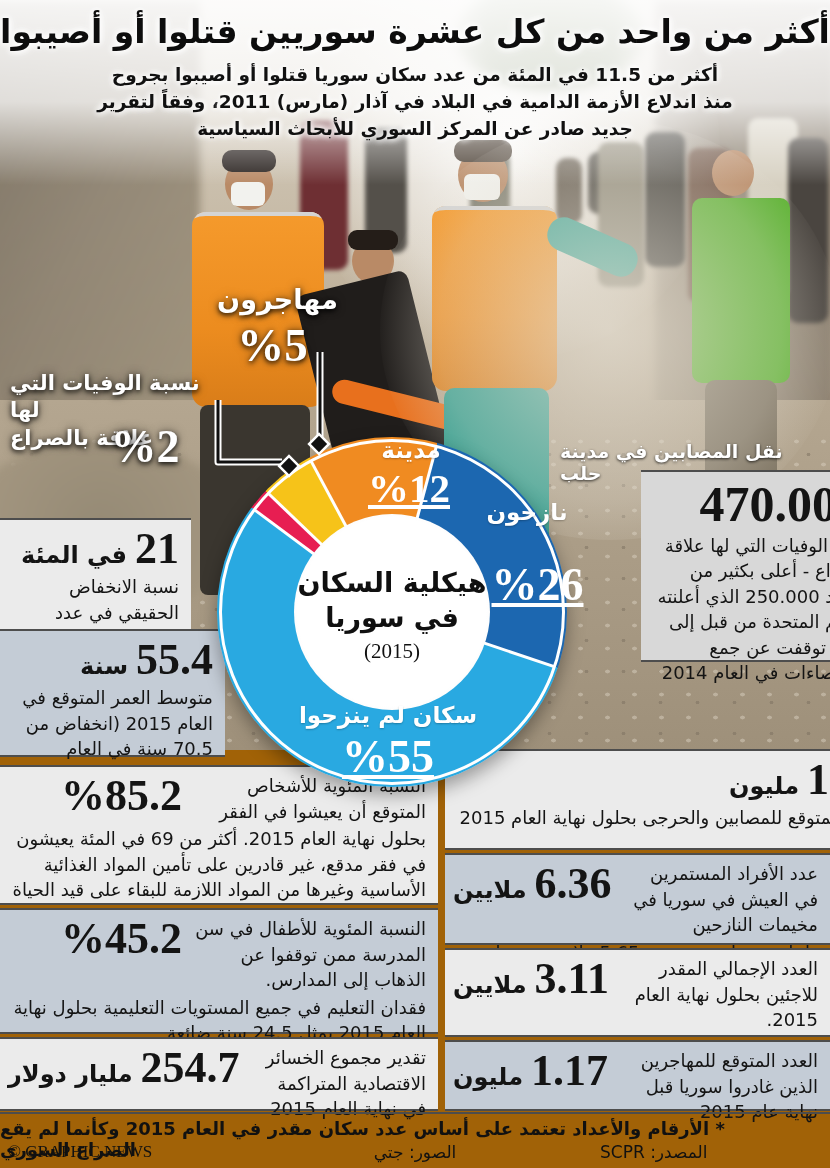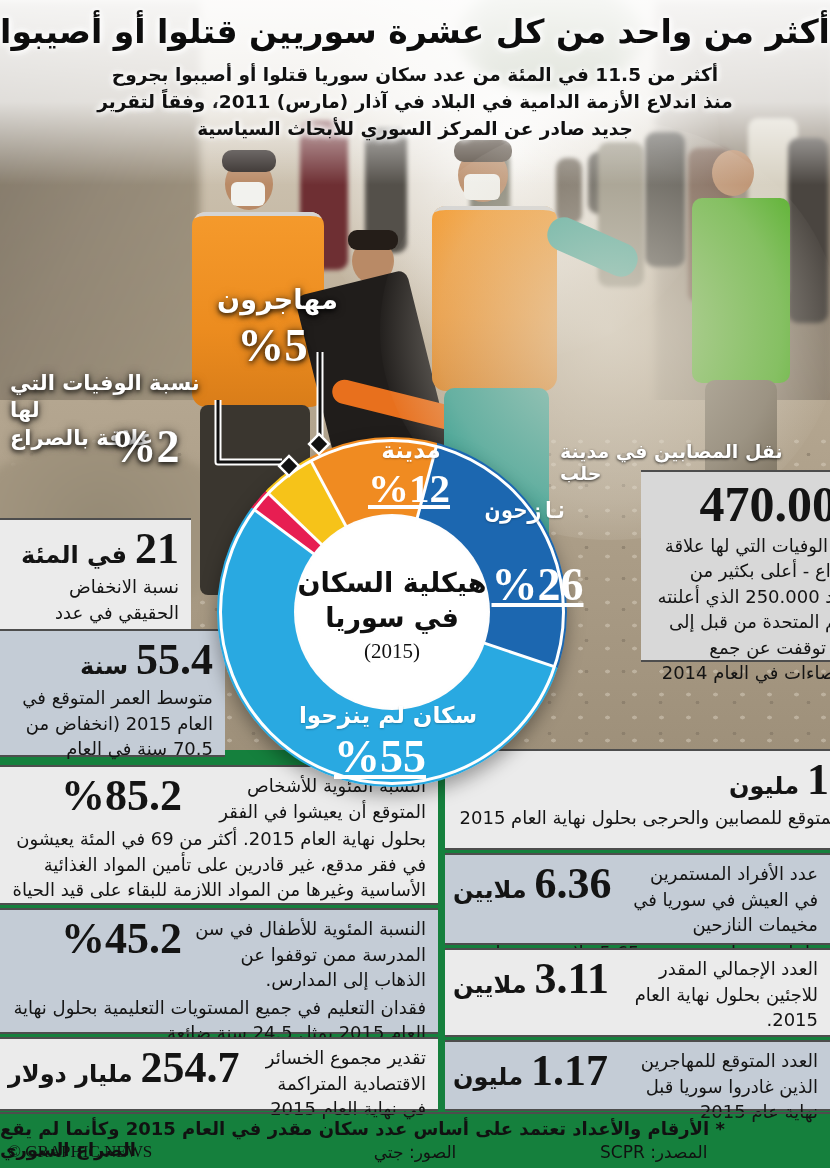--- a/index.html
+++ b/index.html
@@ -1,17 +1,17 @@
 <!DOCTYPE html>
 <html lang="ar" dir="rtl"><head>
 <meta charset="utf-8">
 <style>
   html,body{margin:0;padding:0;background:#fff;}
   body{font-family:"DejaVu Sans","Liberation Sans",sans-serif;}
-  #stage{position:relative;width:830px;height:1168px;margin:0 auto;background:#15803d;overflow:hidden;direction:rtl;}
+  #stage{position:relative;width:830px;height:1168px;margin:0 auto;background:#a16207;overflow:hidden;direction:rtl;}
   .abs{position:absolute;}
   .ni{pointer-events:none;}
 
   
   #photo{left:0;top:0;width:830px;height:750px;overflow:hidden;
     background:linear-gradient(180deg,#d9d3c7 0%,#c4b7a2 34%,#b3a48d 55%,#a2957f 78%,#998c77 100%);}
   .blur2{filter:blur(2px);} .blur4{filter:blur(4px);} .blur6{filter:blur(6px);}
   #glow{left:300px;top:-60px;width:420px;height:420px;border-radius:50%;
     background:radial-gradient(circle,rgba(255,255,255,.95) 0%,rgba(255,255,255,.45) 45%,rgba(255,255,255,0) 72%);}
   #bldg-left{left:-30px;top:0;width:230px;height:560px;
@@ -223,26 +223,26 @@
     <div id="hole"></div>
     <div id="center-text">
       <div class="ct1">هيكلية السكان</div>
       <div class="ct1">في سوريا</div>
       <div class="ct2">(2015)</div>
     </div>
   </div>
 
   <div class="slab abs" style="left:331px;top:437px;width:160px;">مدينة</div>
   <div class="spct abs" style="left:329px;top:464px;width:160px;font-size:41px;">%12</div>
-  <div class="slab abs" style="left:452px;top:498px;width:150px;line-height:1.3;font-family:Liberation Mono, monospace;">
+  <div class="slab abs" style="left:452px;top:498px;width:150px;line-height:1.3;">
     <div>نازحون</div>
   </div>
   <div class="spct abs" style="left:455px;top:558px;width:165px;">%26</div>
   <div class="slab abs" style="left:288px;top:702px;width:200px;">سكان لم ينزحوا</div>
-  <div class="spct abs" style="left:280px;top:730px;width:200px;">%55</div>
+  <div class="spct abs" style="left:288px;top:730px;width:200px;">%55</div>
 
   <svg class="abs ni" width="830" height="1168" viewBox="0 0 830 1168" style="left:0;top:0;">
     <path d="M320 352 L320 438" fill="none" stroke="#ffffff" stroke-width="7"></path>
     <path d="M320 352 L320 438" fill="none" stroke="#111111" stroke-width="3"></path>
     <path d="M218 400 L218 462 L282 462" fill="none" stroke="#ffffff" stroke-width="7" stroke-linejoin="round"></path>
     <path d="M218 400 L218 462 L282 462" fill="none" stroke="#111111" stroke-width="3" stroke-linejoin="round"></path>
     <rect x="312" y="437" width="14" height="14" fill="#111" stroke="#fff" stroke-width="2.5" transform="rotate(45 319 444)"></rect>
     <rect x="282" y="459" width="14" height="14" fill="#111" stroke="#fff" stroke-width="2.5" transform="rotate(45 289 466)"></rect>
   </svg>
 

